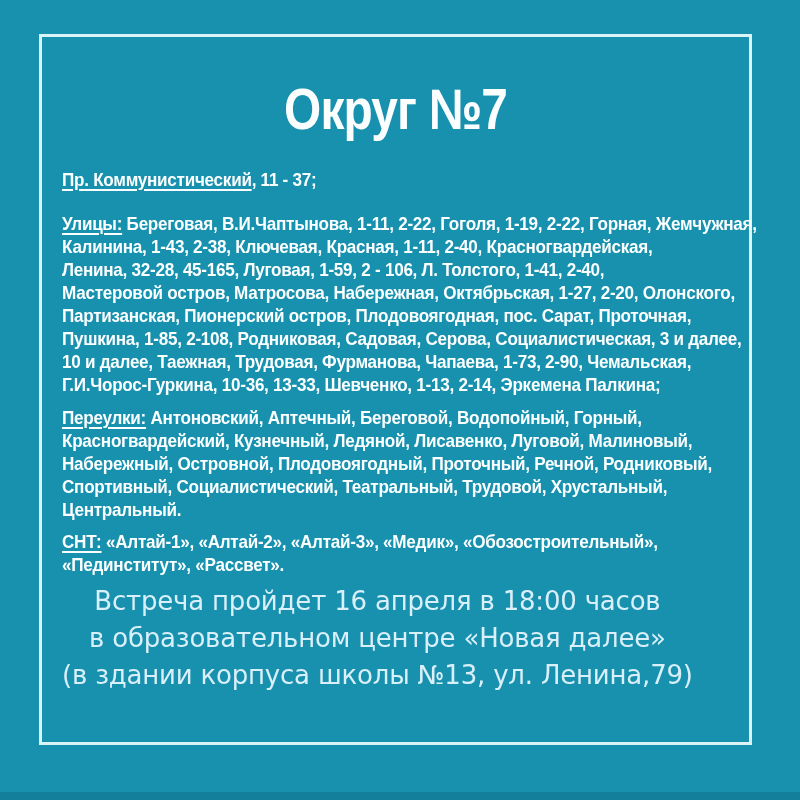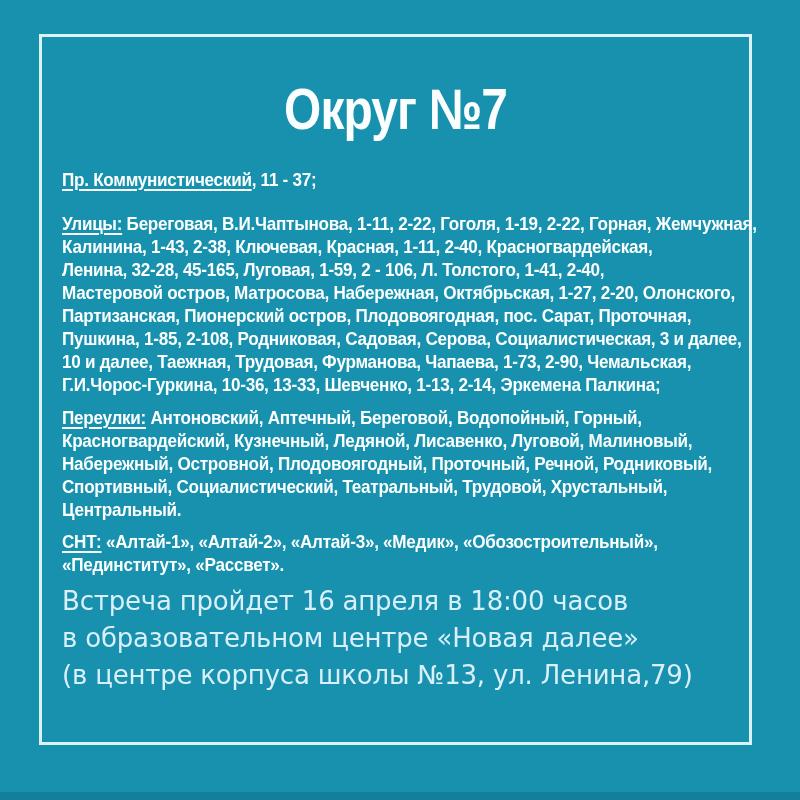--- a/index.html
+++ b/index.html
@@ -67,20 +67,21 @@
   .announcement {
     position: absolute;
     left: 62px;
     top: 583px;
     color: #d9eff9;
     font-family: "DejaVu Sans", sans-serif;
     font-weight: 400;
     font-size: 26px;
     line-height: 37px;
     letter-spacing: -0.2px;
+    text-align: center;
   }
   .announcement .line { white-space: nowrap; }
   .bottom-strip {
     position: absolute;
     left: 0;
     bottom: 0;
     width: 800px;
     height: 8px;
     background: rgba(10, 50, 70, 0.18);
   }
@@ -118,18 +119,18 @@
   </div>
 
   <div class="block block-snt">
     <div class="line"><span class="label">СНТ:</span><span> «Алтай-1», «Алтай-2», «Алтай-3», «Медик», «Обозостроительный»,</span></div>
     <div class="line">«Пединститут», «Рассвет».</div>
   </div>
 
   <div class="announcement">
     <div class="line">Встреча пройдет 16 апреля в 18:00 часов</div>
     <div class="line">в образовательном центре «Новая далее»</div>
-    <div class="line">(в центре корпуса школы №13, ул. Ленина,79)</div>
+    <div class="line">(в здании корпуса школы №13, ул. Ленина,79)</div>
   </div>
 
   <div class="bottom-strip"></div>
 
 </div>
 
 </body></html>

